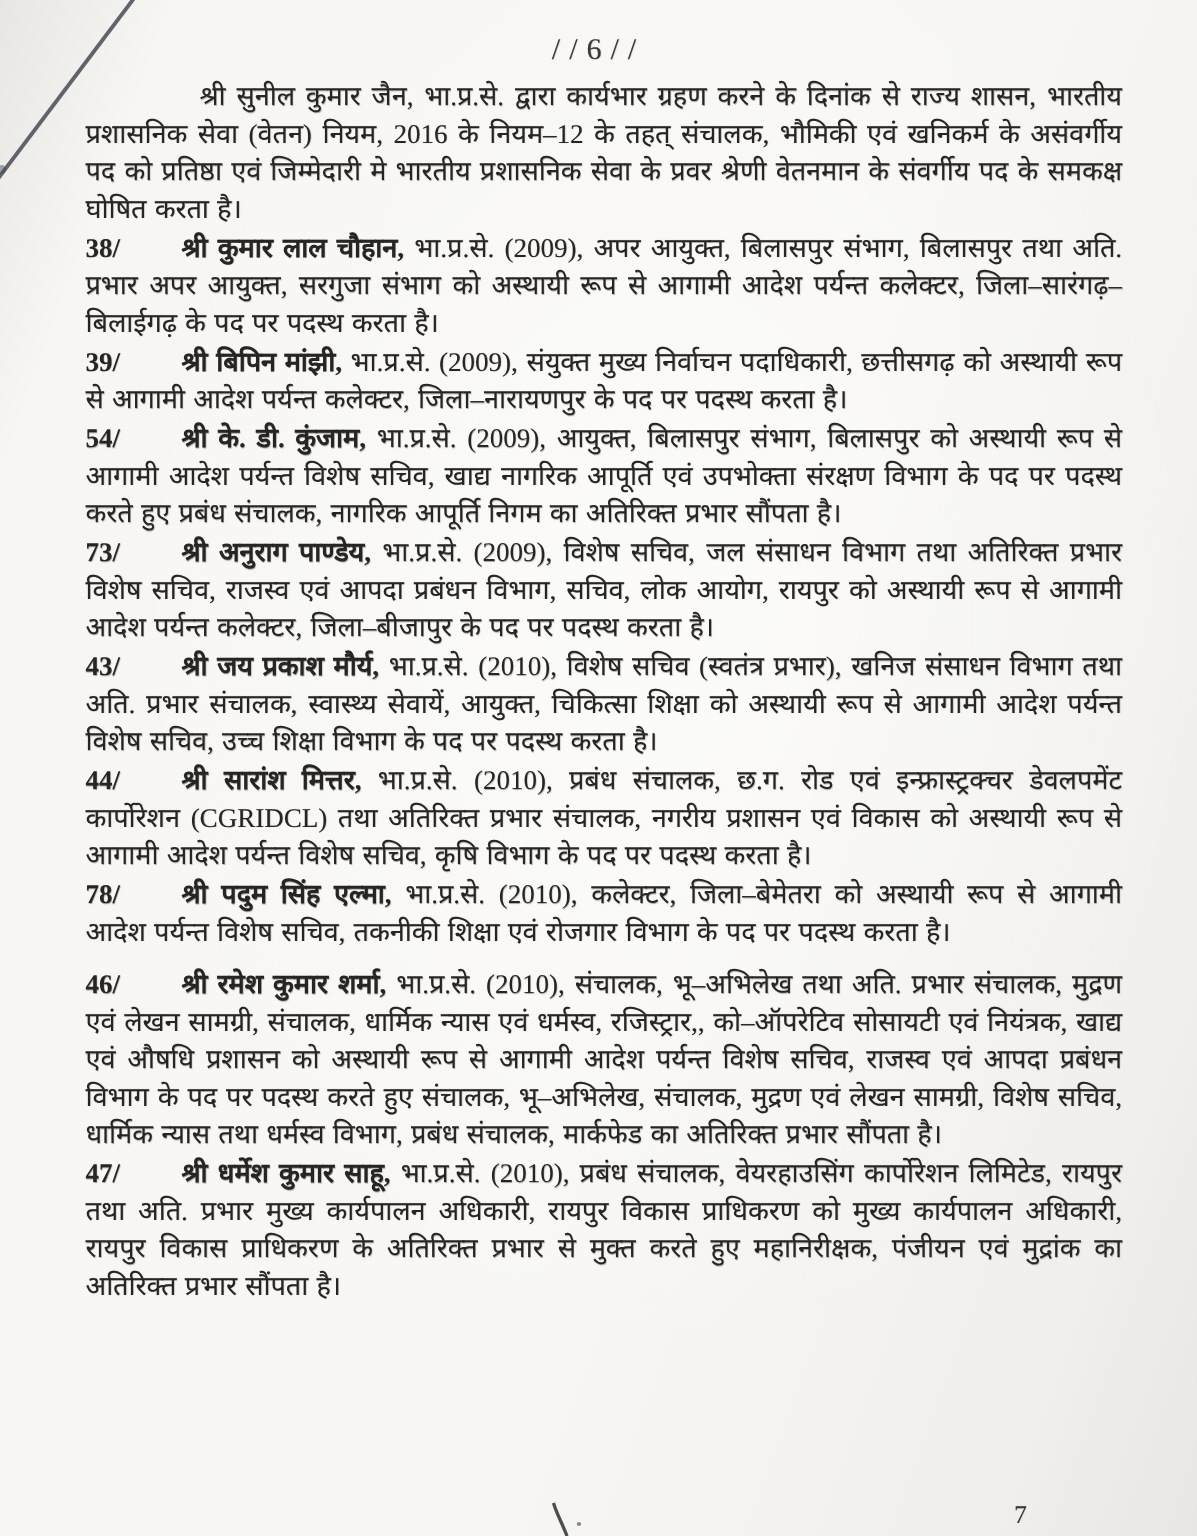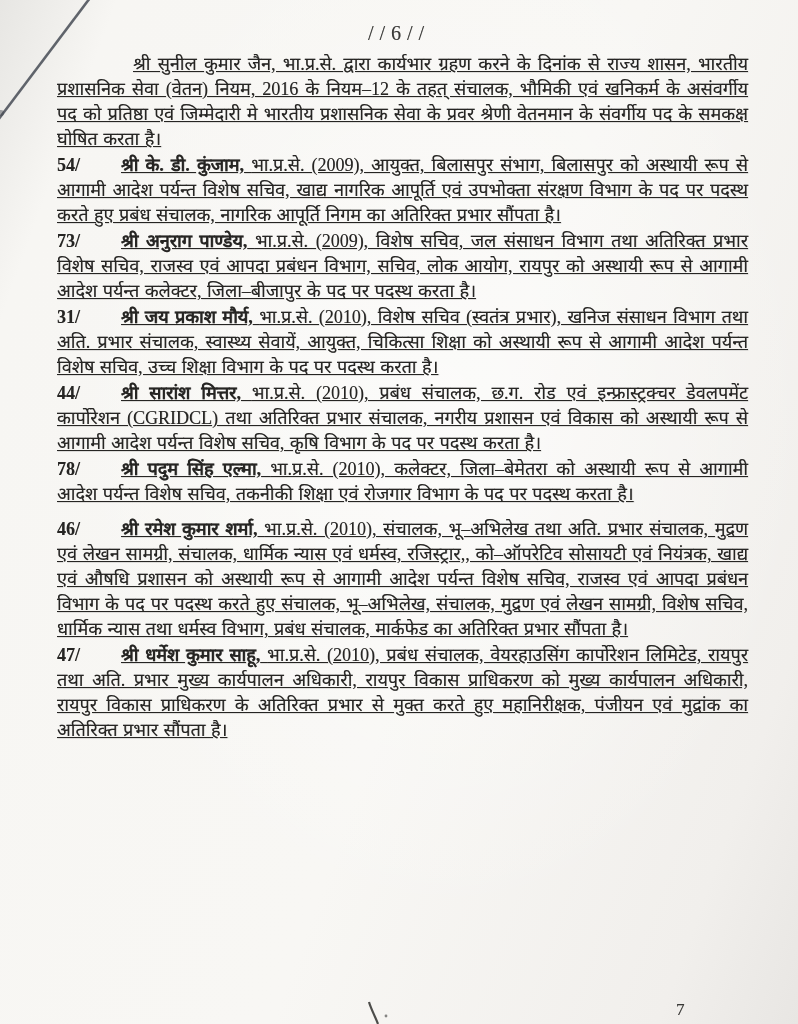--- a/index.html
+++ b/index.html
@@ -38,21 +38,20 @@
     width: 691px;
   }
   .intro, .item {
     margin: 0 0 1px 0;
     font-size: 18px;
     line-height: 25px;
     text-align: justify;
     color: #262523;
     text-shadow: 0.35px 0.35px 0.55px rgba(35,35,35,0.38);
     word-spacing: 1px;
-    text-decoration: underline;
   }
   .intro {
     text-indent: 76px;
   }
   .item .num {
     display: inline-block;
     width: 64px;
     text-indent: 0;
     font-weight: 600;
   }
@@ -92,28 +91,30 @@
     <line x1="93" y1="-6" x2="-5" y2="124" stroke="#4c515a" stroke-width="2.6" opacity="0.88"></line>
     <circle cx="1" cy="113" r="3" fill="#3e434b" opacity="0.45"></circle>
   </svg>
 
   <div class="page-number">//6//</div>
 
   <div class="content">
 
     <p class="intro">श्री सुनील कुमार जैन, भा.प्र.से. द्वारा कार्यभार ग्रहण करने के दिनांक से राज्य शासन, भारतीय प्रशासनिक सेवा (वेतन) नियम, 2016 के नियम–12 के तहत् संचालक, भौमिकी एवं खनिकर्म के असंवर्गीय पद को प्रतिष्ठा एवं जिम्मेदारी मे भारतीय प्रशासनिक सेवा के प्रवर श्रेणी वेतनमान के संवर्गीय पद के समकक्ष घोषित करता है।</p>
 
+    <p class="item"><span class="num">38/</span><span class="name">श्री कुमार लाल चौहान,</span> <span>भा.प्र.से. (2009), अपर आयुक्त, बिलासपुर संभाग, बिलासपुर तथा अति. प्रभार अपर आयुक्त, सरगुजा संभाग को अस्थायी रूप से आगामी आदेश पर्यन्त कलेक्टर, जिला–सारंगढ़–बिलाईगढ़ के पद पर पदस्थ करता है।</span></p>
 
+    <p class="item"><span class="num">39/</span><span class="name">श्री बिपिन मांझी,</span> <span>भा.प्र.से. (2009), संयुक्त मुख्य निर्वाचन पदाधिकारी, छत्तीसगढ़ को अस्थायी रूप से आगामी आदेश पर्यन्त कलेक्टर, जिला–नारायणपुर के पद पर पदस्थ करता है।</span></p>
 
 
     <p class="item"><span class="num">54/</span><span class="name">श्री के. डी. कुंजाम,</span> <span>भा.प्र.से. (2009), आयुक्त, बिलासपुर संभाग, बिलासपुर को अस्थायी रूप से आगामी आदेश पर्यन्त विशेष सचिव, खाद्य नागरिक आपूर्ति एवं उपभोक्ता संरक्षण विभाग के पद पर पदस्थ करते हुए प्रबंध संचालक, नागरिक आपूर्ति निगम का अतिरिक्त प्रभार सौंपता है।</span></p>
 
     <p class="item"><span class="num">73/</span><span class="name">श्री अनुराग पाण्डेय,</span> <span>भा.प्र.से. (2009), विशेष सचिव, जल संसाधन विभाग तथा अतिरिक्त प्रभार विशेष सचिव, राजस्व एवं आपदा प्रबंधन विभाग, सचिव, लोक आयोग, रायपुर को अस्थायी रूप से आगामी आदेश पर्यन्त कलेक्टर, जिला–बीजापुर के पद पर पदस्थ करता है।</span></p>
 
-    <p class="item"><span class="num">31/</span><span class="name">श्री जय प्रकाश मौर्य,</span> <span>भा.प्र.से. (2010), विशेष सचिव (स्वतंत्र प्रभार), खनिज संसाधन विभाग तथा अति. प्रभार संचालक, स्वास्थ्य सेवायें, आयुक्त, चिकित्सा शिक्षा को अस्थायी रूप से आगामी आदेश पर्यन्त विशेष सचिव, उच्च शिक्षा विभाग के पद पर पदस्थ करता है।</span></p>
+    <p class="item"><span class="num">43/</span><span class="name">श्री जय प्रकाश मौर्य,</span> <span>भा.प्र.से. (2010), विशेष सचिव (स्वतंत्र प्रभार), खनिज संसाधन विभाग तथा अति. प्रभार संचालक, स्वास्थ्य सेवायें, आयुक्त, चिकित्सा शिक्षा को अस्थायी रूप से आगामी आदेश पर्यन्त विशेष सचिव, उच्च शिक्षा विभाग के पद पर पदस्थ करता है।</span></p>
 
     <p class="item"><span class="num">44/</span><span class="name">श्री सारांश मित्तर,</span> <span>भा.प्र.से. (2010), प्रबंध संचालक, छ.ग. रोड एवं इन्फ्रास्ट्रक्चर डेवलपमेंट कार्पोरेशन (CGRIDCL) तथा अतिरिक्त प्रभार संचालक, नगरीय प्रशासन एवं विकास को अस्थायी रूप से आगामी आदेश पर्यन्त विशेष सचिव, कृषि विभाग के पद पर पदस्थ करता है।</span></p>
 
     <p class="item"><span class="num">78/</span><span class="name">श्री पदुम सिंह एल्मा,</span> <span>भा.प्र.से. (2010), कलेक्टर, जिला–बेमेतरा को अस्थायी रूप से आगामी आदेश पर्यन्त विशेष सचिव, तकनीकी शिक्षा एवं रोजगार विभाग के पद पर पदस्थ करता है।</span></p>
 
     <p class="item gap-above"><span class="num">46/</span><span class="name">श्री रमेश कुमार शर्मा,</span> <span>भा.प्र.से. (2010), संचालक, भू–अभिलेख तथा अति. प्रभार संचालक, मुद्रण एवं लेखन सामग्री, संचालक, धार्मिक न्यास एवं धर्मस्व, रजिस्ट्रार,, को–ऑपरेटिव सोसायटी एवं नियंत्रक, खाद्य एवं औषधि प्रशासन को अस्थायी रूप से आगामी आदेश पर्यन्त विशेष सचिव, राजस्व एवं आपदा प्रबंधन विभाग के पद पर पदस्थ करते हुए संचालक, भू–अभिलेख, संचालक, मुद्रण एवं लेखन सामग्री, विशेष सचिव, धार्मिक न्यास तथा धर्मस्व विभाग, प्रबंध संचालक, मार्कफेड का अतिरिक्त प्रभार सौंपता है।</span></p>
 
     <p class="item"><span class="num">47/</span><span class="name">श्री धर्मेश कुमार साहू,</span> <span>भा.प्र.से. (2010), प्रबंध संचालक, वेयरहाउसिंग कार्पोरेशन लिमिटेड, रायपुर तथा अति. प्रभार मुख्य कार्यपालन अधिकारी, रायपुर विकास प्राधिकरण को मुख्य कार्यपालन अधिकारी, रायपुर विकास प्राधिकरण के अतिरिक्त प्रभार से मुक्त करते हुए महानिरीक्षक, पंजीयन एवं मुद्रांक का अतिरिक्त प्रभार सौंपता है।</span></p>
 
 

